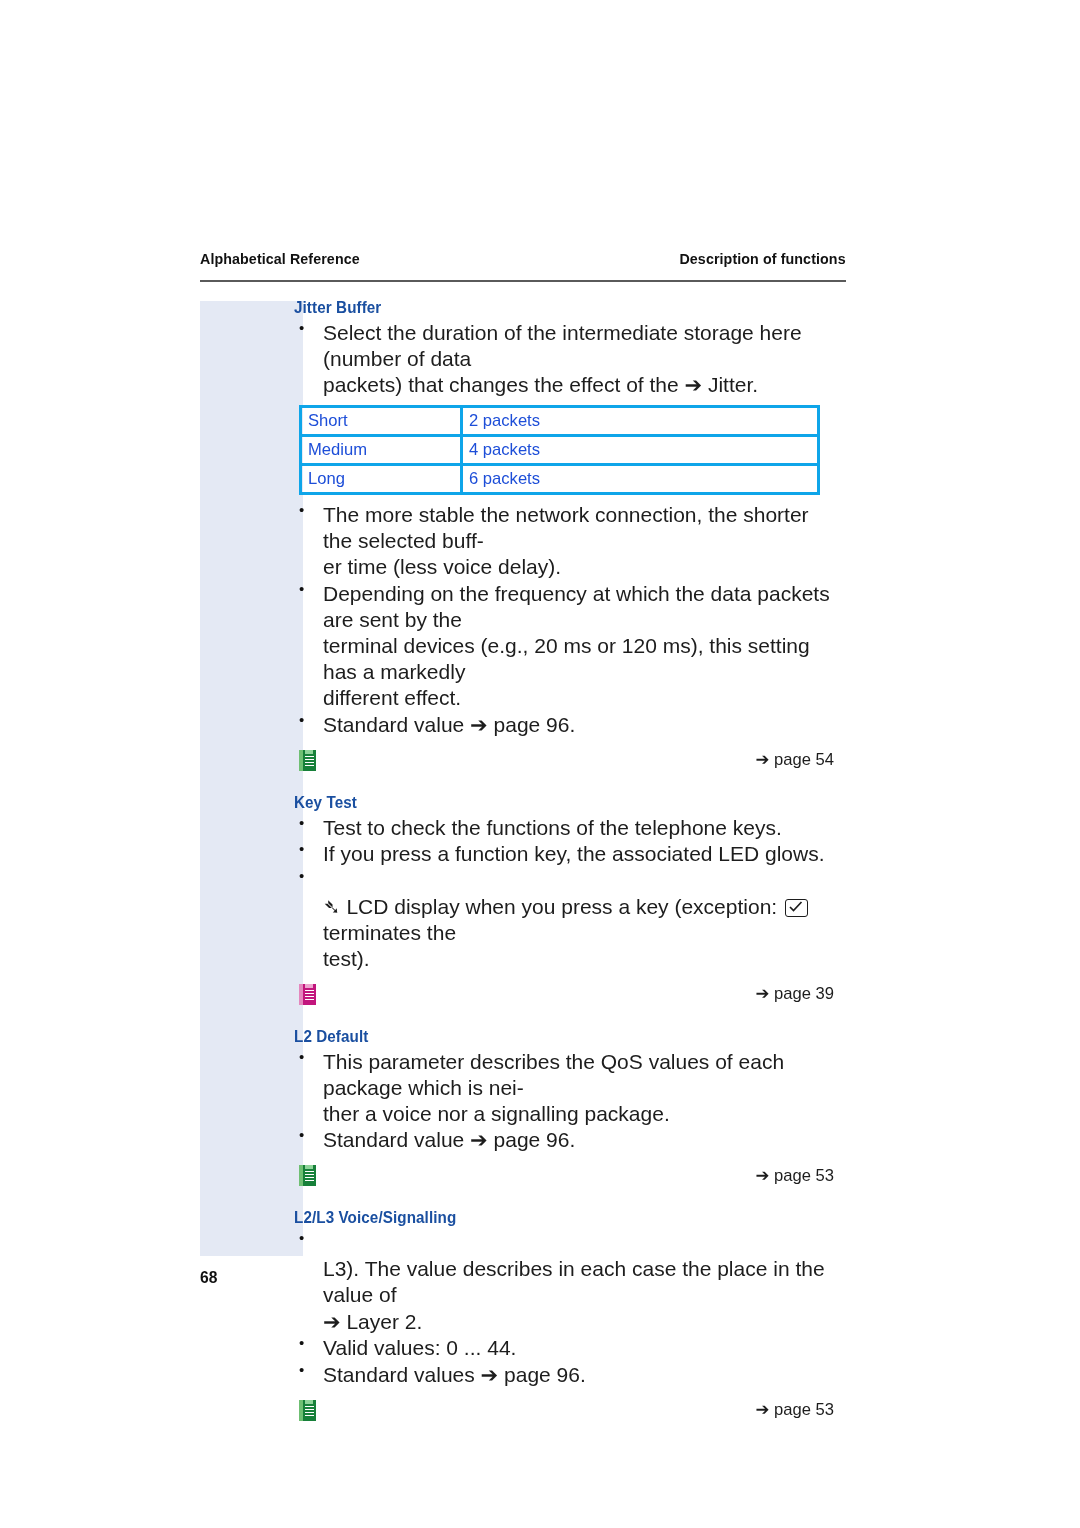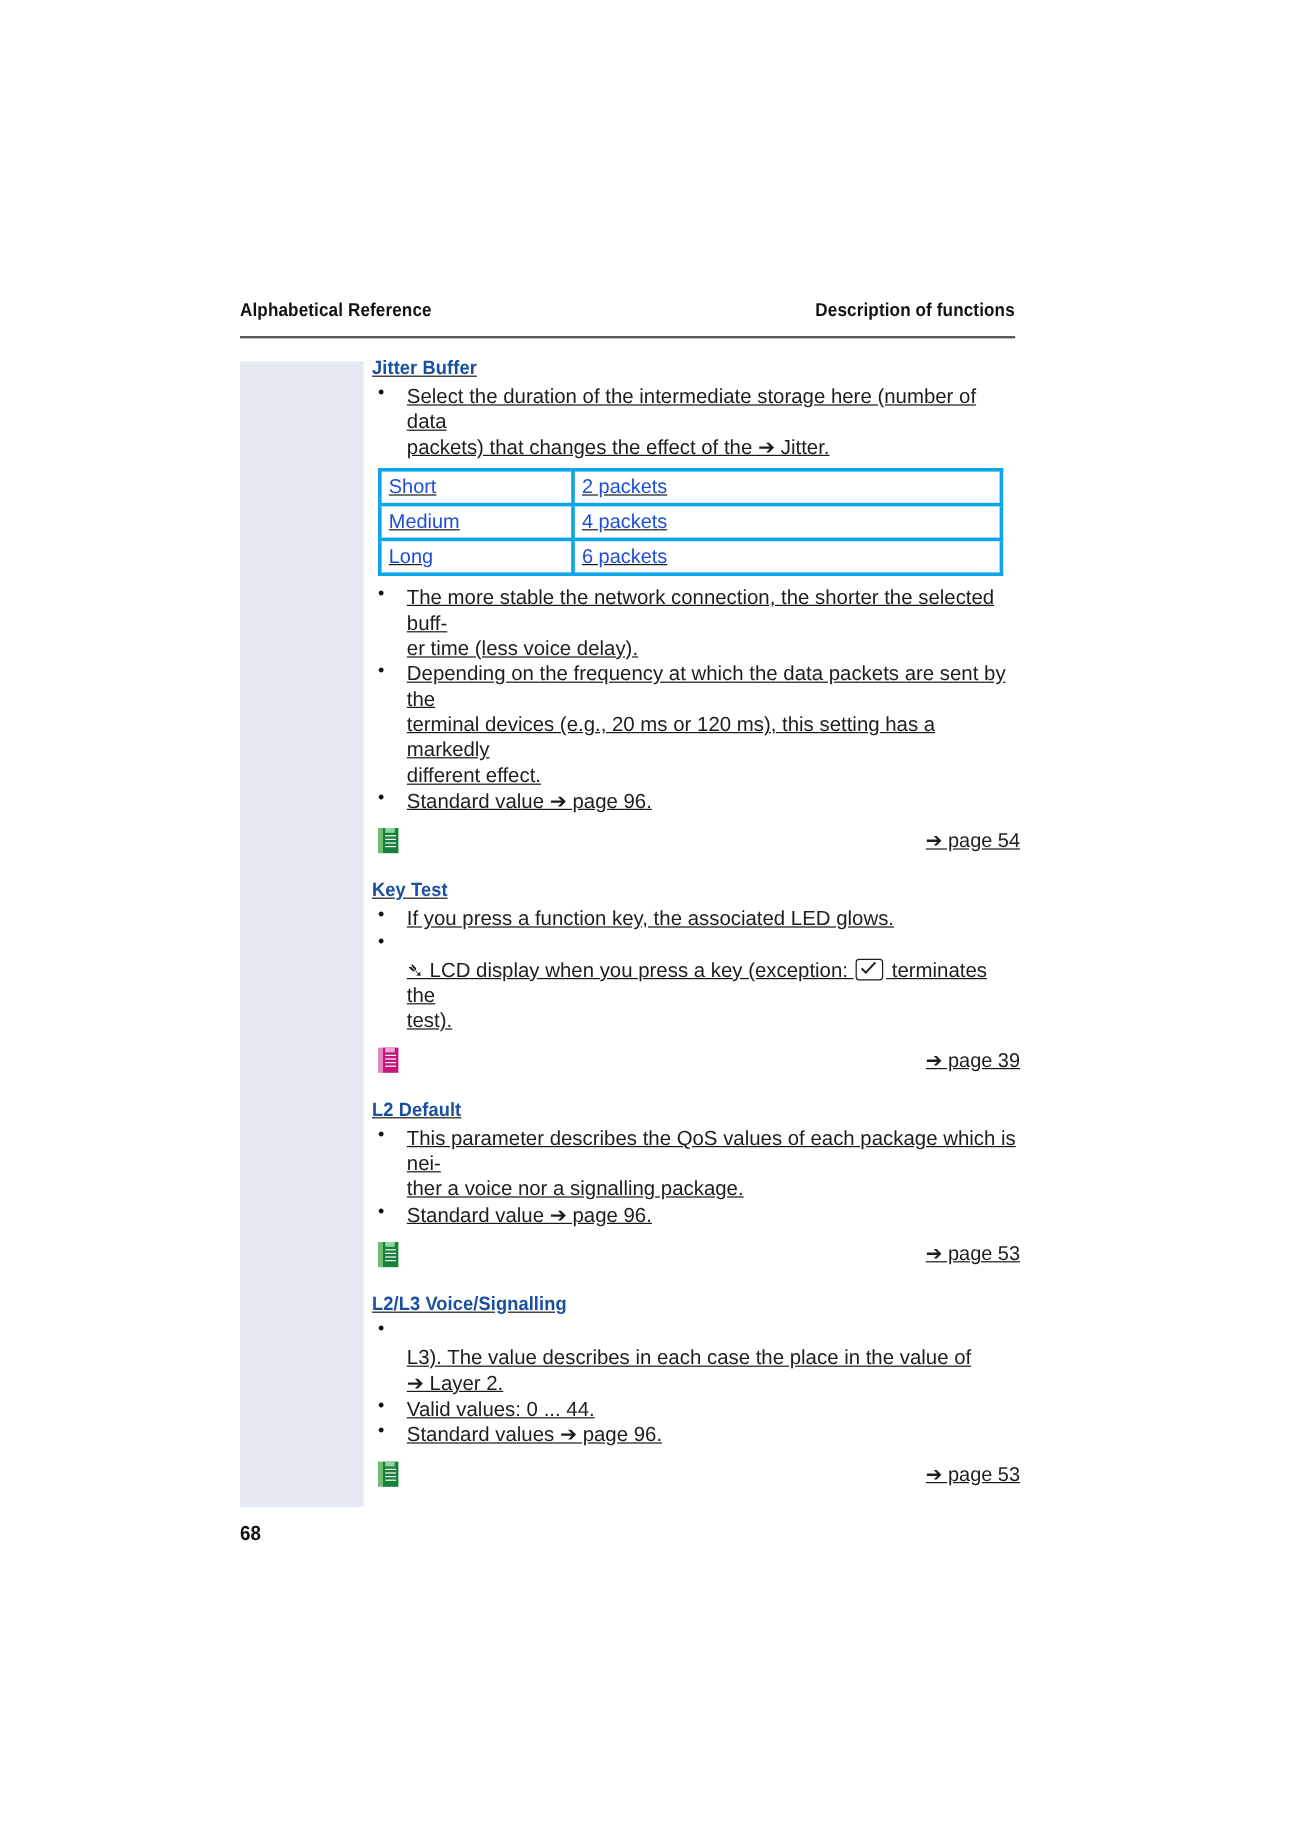--- a/index.html
+++ b/index.html
@@ -58,24 +58,23 @@
     left: 200px;
     top: 301px;
     width: 103px;
     height: 955px;
     background: #e4e9f4;
   }
 
   
   .content {
     position: absolute;
-    left: 310px;
+    left: 294px;
     top: 298px;
     width: 540px;
-    text-decoration: underline;
   }
 
   h2.section-title {
     font-size: 16px;
     font-weight: bold;
     color: #1a4fa0;
     margin: 0 0 2px 0;
     font-family: "Liberation Sans Narrow", "Liberation Sans", sans-serif;
     letter-spacing: 0.1px;
     transform: scaleX(0.95);
@@ -90,21 +89,21 @@
   }
 
   ul.bullets {
     list-style: none;
     margin: 0;
     padding: 0;
   }
   ul.bullets li {
     position: relative;
     padding-left: 29px;
-    font-size: 17px;
+    font-size: 21px;
     line-height: 1.24;
     color: #1d1d1d;
     margin: 0 0 0.5px 0;
   }
   ul.bullets li::before {
     content: "\2022";
     position: absolute;
     left: 5px;
     top: -1px;
     font-size: 15px;
@@ -291,20 +290,23 @@
         </span>
         <span class="xref-text">➔ page 54</span>
       </div>
     </div>
 
     <div class="section">
       <h2 class="section-title">Key Test</h2>
 
       <ul class="bullets">
         <li>
+          <span>Test to check the functions of the telephone keys.</span>
+        </li>
+        <li>
           <span>If you press a function key, the associated LED glows.</span>
         </li>
         <li>
           <br>
           <span>➴ LCD display when you press a key (exception:</span>
           <span class="key-checkbox">
             <svg width="14" height="12" viewBox="0 0 14 12" aria-hidden="true">
               <path d="M1 6 L4.5 9.5 L12.5 1" stroke="#1d1d1d" stroke-width="1.7" fill="none"></path>
             </svg>
           </span>

